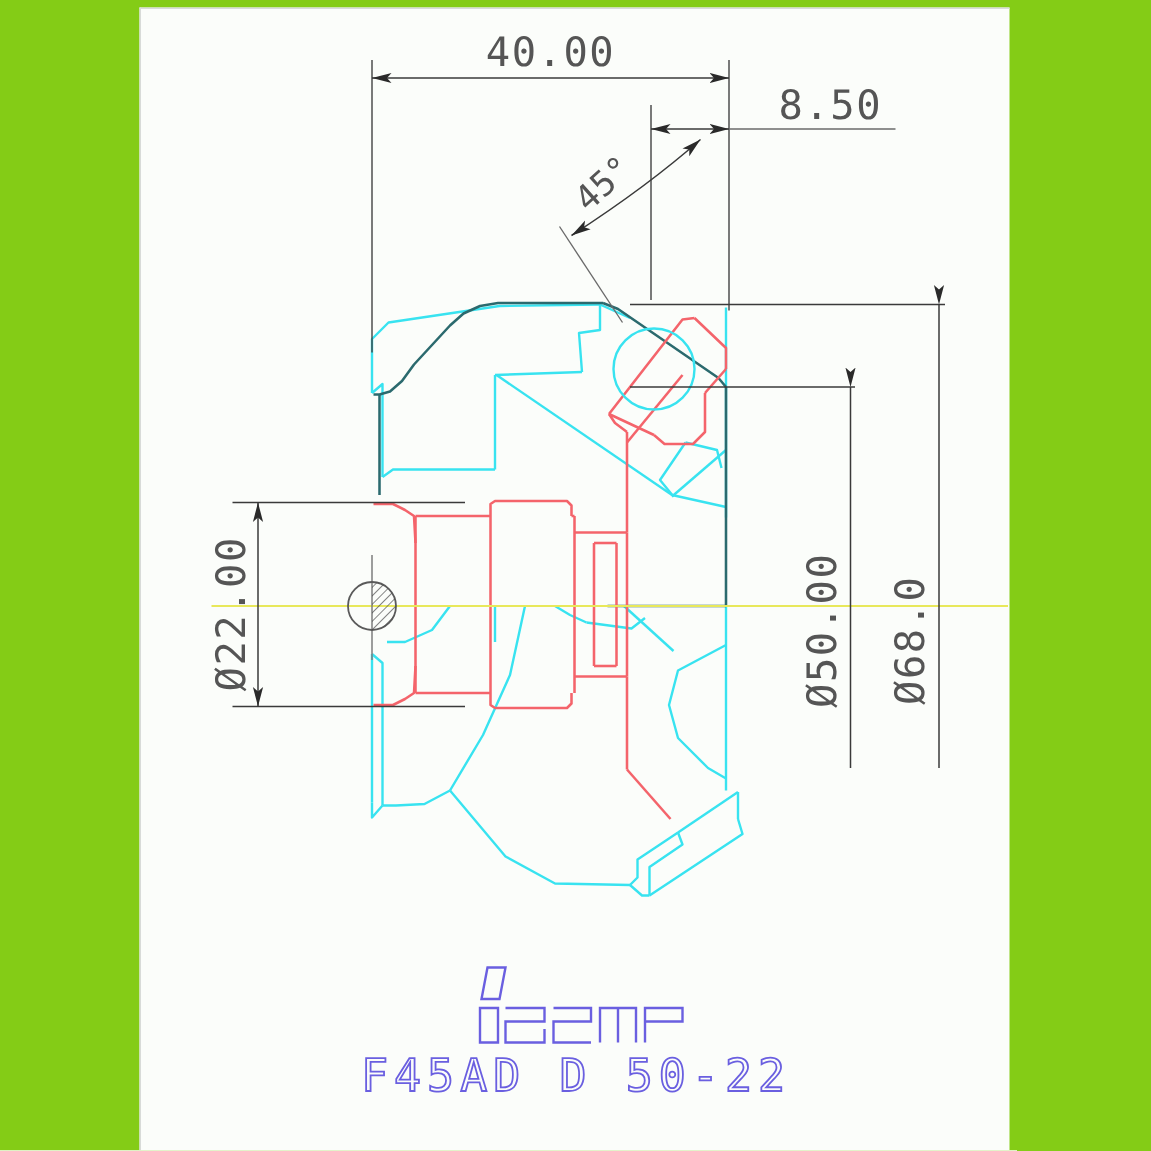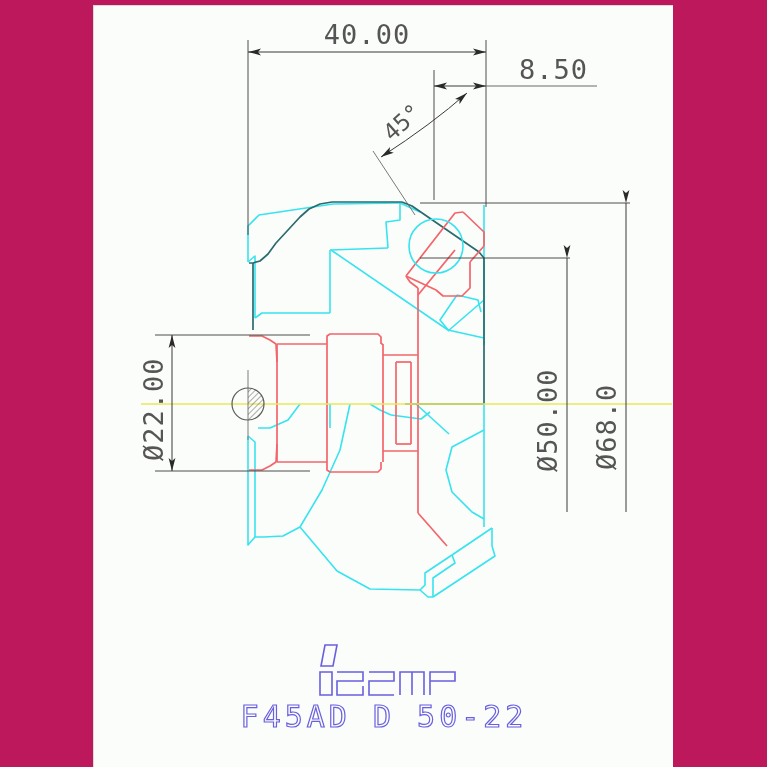--- a/index.html
+++ b/index.html
@@ -5,21 +5,21 @@
 <style>
   html, body {
     margin: 0;
     padding: 0;
     background: #ffffff;
   }
   #root {
     position: relative;
     width: 767px;
     height: 767px;
-    background: #be185d;
+    background: #84cc16;
     font-family: "DejaVu Sans Mono", "Liberation Mono", monospace;
     overflow: hidden;
   }
   #drawing-frame {
     position: absolute;
     left: 93px;
     top: 5px;
     width: 580px;
     height: 762px;
     background: #fbfdfa;

